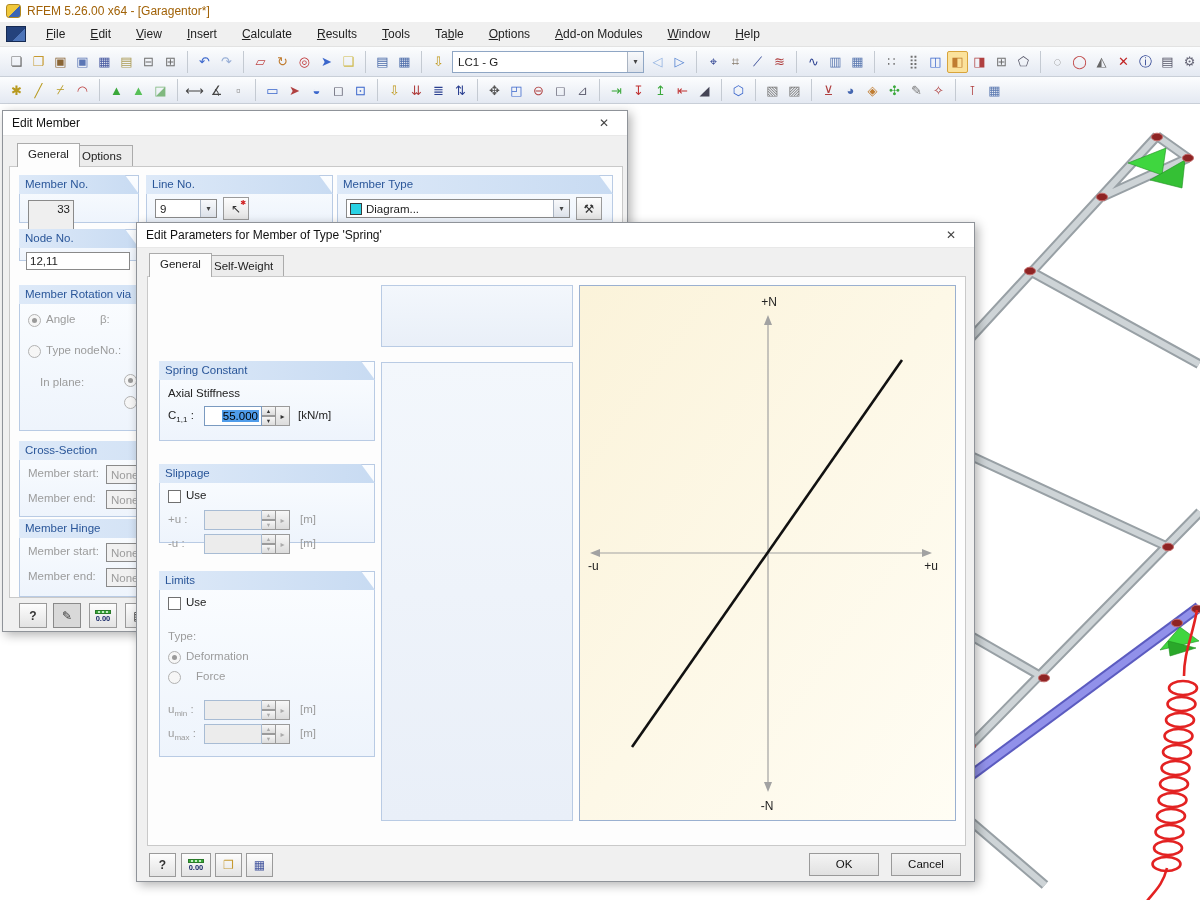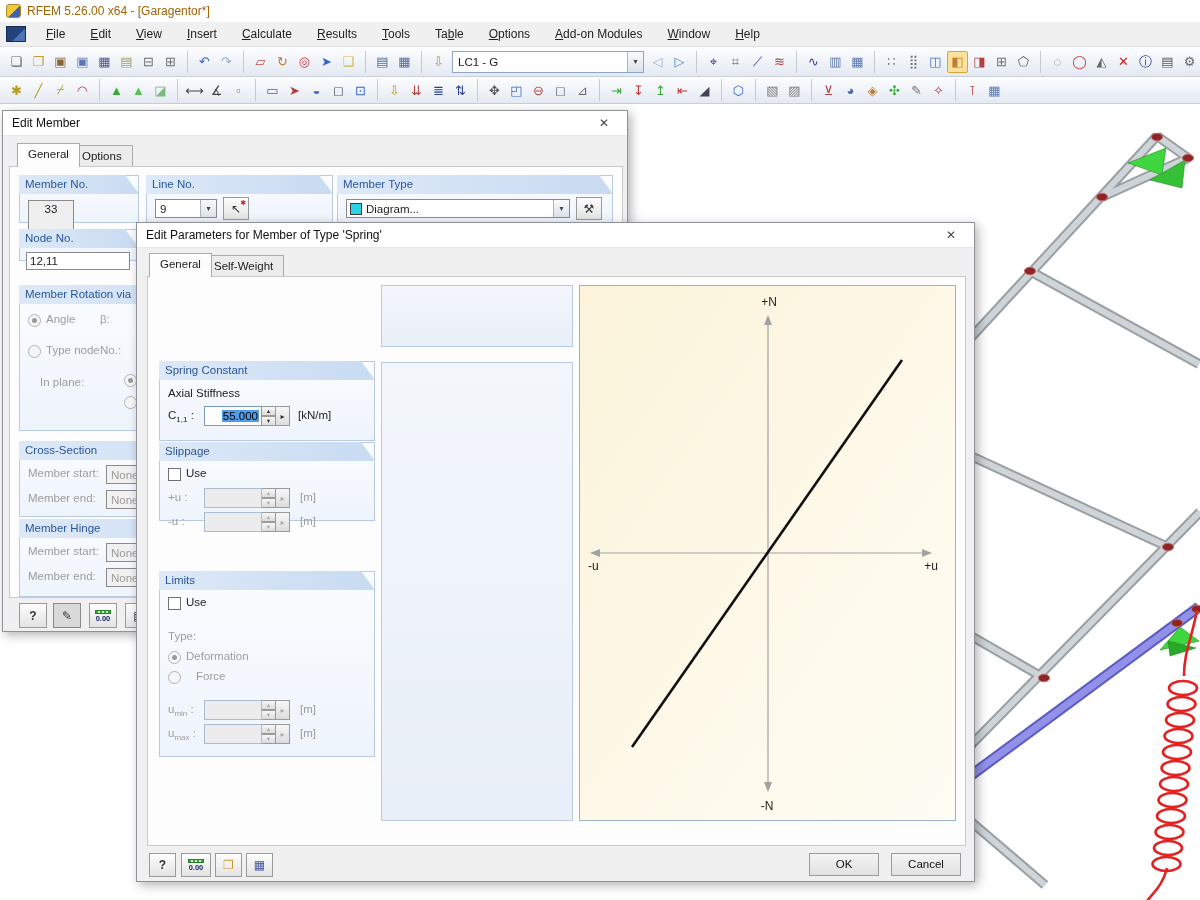--- a/index.html
+++ b/index.html
@@ -268,21 +268,21 @@
     <div class="dlg-title">
       <span>Edit Member</span>
       <span class="dlg-x">✕</span>
     </div>
     <div class="tab active" style="left:14px;top:32px">General</div>
     <div class="tab" style="left:68px;top:34px">Options</div>
     <div class="page" style="left:6px;top:55px;width:614px;height:432px"></div>
 
     <div class="grp" style="left:16px;top:64px;width:120px;height:48px">
       <div class="grp-h">Member No.</div>
-      <div class="fld dis" style="left:8px;top:24px;width:46px;height:32px;text-align:center">33</div>
+      <div class="fld dis" style="left:8px;top:24px;width:46px;height:32px;text-align:right">33</div>
     </div>
 
     <div class="grp" style="left:143px;top:64px;width:187px;height:48px">
       <div class="grp-h">Line No.</div>
       <div class="combo" style="left:8px;top:23px;width:62px">
         <span class="ctxt">9</span>
         <span class="cmb-a">▾</span>
       </div>
       <div class="sbtn" style="left:76px;top:21px;width:26px;height:23px">
         <span>↖</span>
@@ -383,21 +383,21 @@
         <div class="spin-f"><span class="selhl">55.000</span></div>
         <div class="spin-ud">
             <span>▲</span>
             <span>▼</span>
           </div>
         <div class="spin-more">▸</div>
       </div>
       <span class="lbl" style="left:138px;top:47px">[kN/m]</span>
     </div>
 
-    <div class="grp" style="left:22px;top:219px;width:216px;height:79px">
+    <div class="grp" style="left:22px;top:241px;width:216px;height:79px">
       <div class="grp-h">Slippage</div>
       <span class="chk" style="left:8px;top:25px"></span>
       <span class="lbl" style="left:26px;top:24px">Use</span>
       <span class="lbl gray" style="left:8px;top:48px">+u :</span>
       <div class="spin dis" style="left:44px;top:45px">
         <div class="spin-f"></div>
         <div class="spin-ud">
             <span>▲</span>
             <span>▼</span>
           </div>

